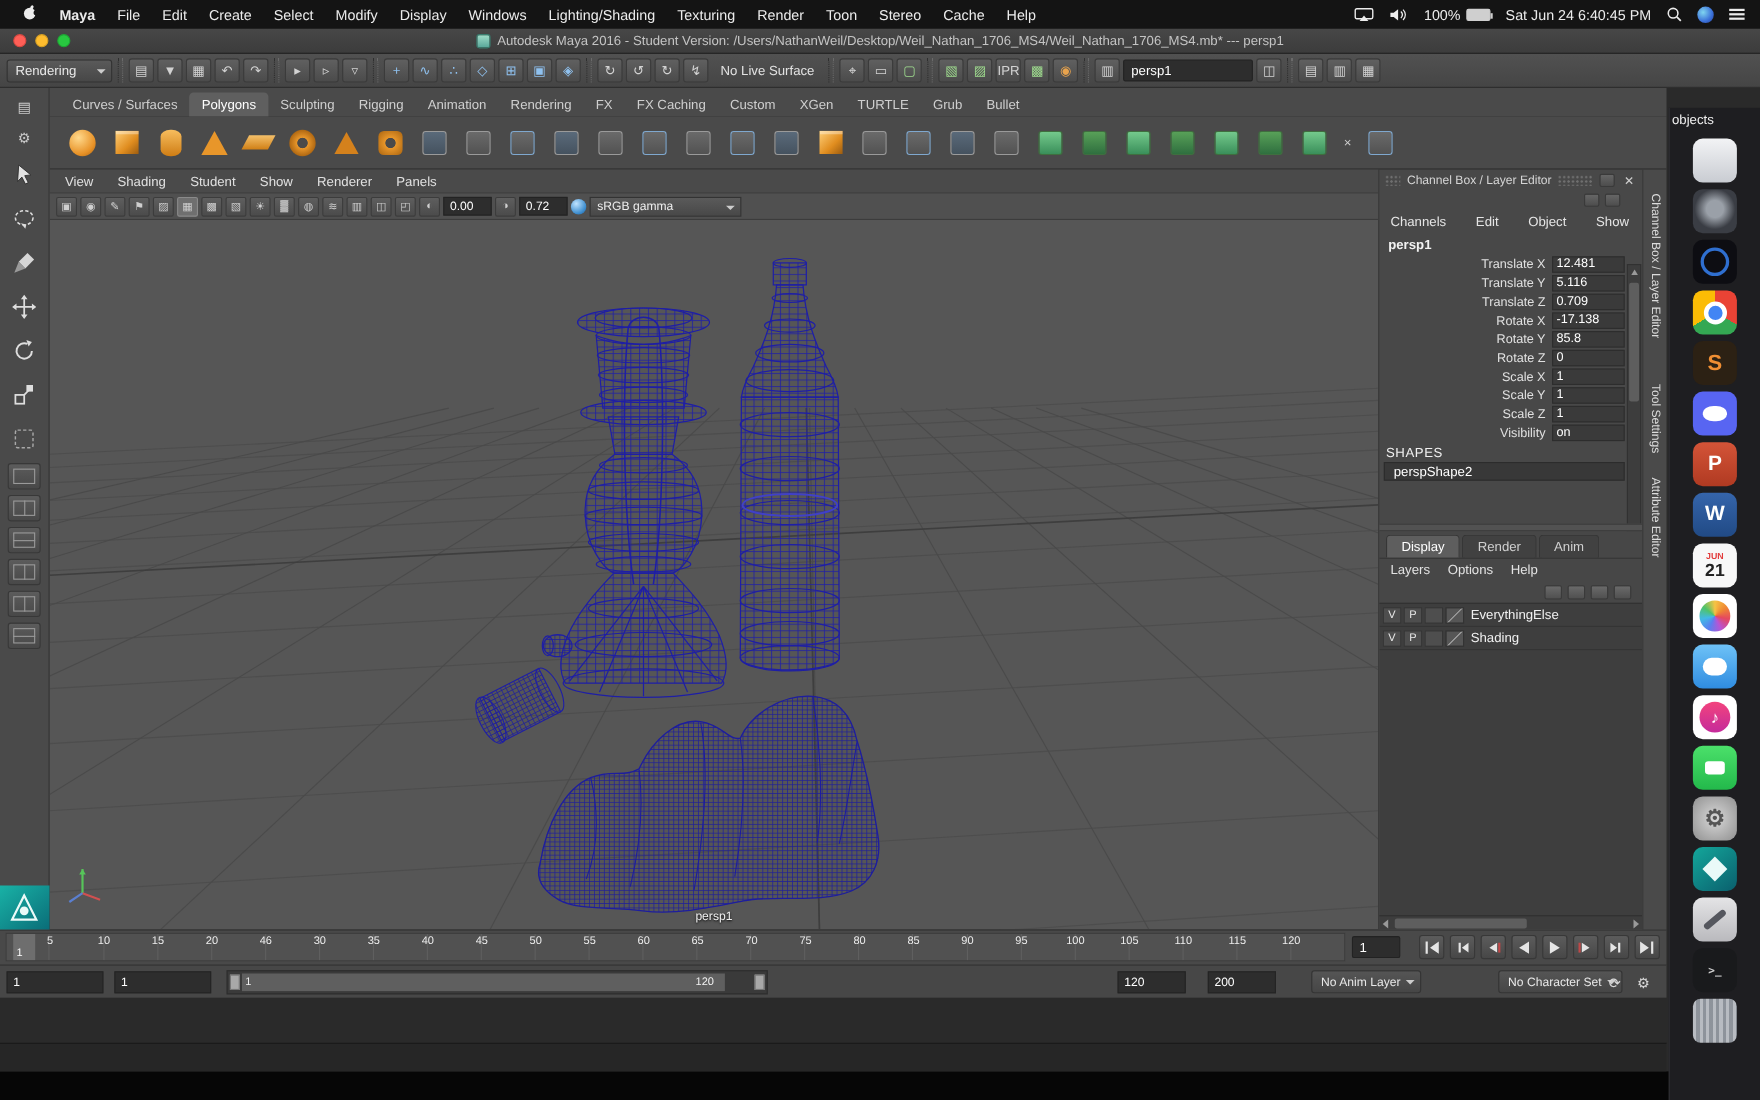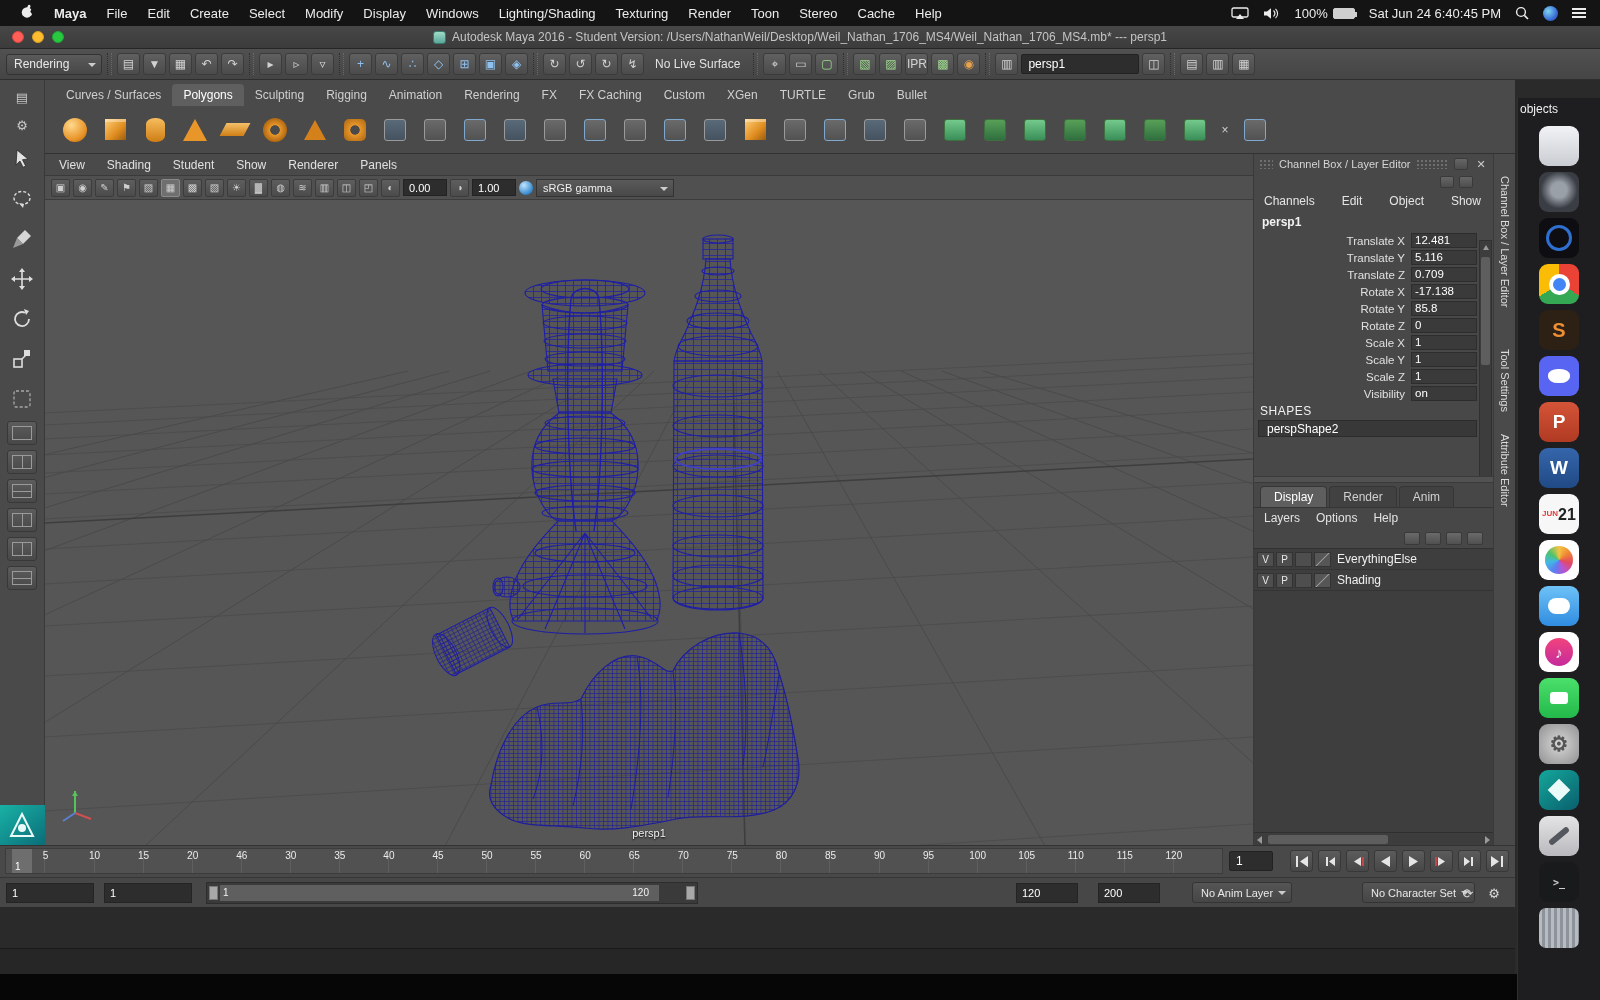--- a/index.html
+++ b/index.html
@@ -174,21 +174,21 @@
 .d-launchpad{background:radial-gradient(circle at 50% 45%,#9aa0a8 0 26%,#3a3d44 62%);}
 .d-ps{background:#0d0d12;}
 .d-ps::after{content:"";width:20px;height:20px;border-radius:50%;border:3px solid #2f6fd0;}
 .d-chrome{background:conic-gradient(#ea4335 0 33%,#34a853 33% 66%,#fbbc05 66% 100%);}
 .d-chrome::after{content:"";width:13px;height:13px;background:#4285f4;border:4px solid #fff;border-radius:50%;}
 .d-sublime{background:#2c2114;color:#ef8e33;font-size:20px;}
 .d-discord{background:#5865f2;}
 .d-discord::after{content:"";width:22px;height:14px;background:#fff;border-radius:45%;}
 .d-ppt{background:linear-gradient(#d45438,#b03a22);color:#fff;font-size:19px;}
 .d-word{background:linear-gradient(#3565ab,#214a85);color:#fff;font-size:19px;}
-.d-cal{background:#f7f7f7;flex-direction:row;gap:0;}
+.d-cal{background:#f7f7f7;flex-direction:column;gap:0;}
 .d-cal .cal-mo{font-size:8px;color:#e23b3b;line-height:10px;font-weight:bold;}
 .d-cal .cal-day{font-size:16px;color:#222;line-height:17px;}
 .d-photos{background:#fff;}
 .d-photos::after{content:"";width:28px;height:28px;border-radius:50%;background:conic-gradient(#f6c344,#ef8833,#e5485f,#b854d4,#5a7ff0,#42b9e5,#4fc36a,#f6c344);}
 .d-msg{background:linear-gradient(#6ec2f7,#2f8ce0);}
 .d-msg::after{content:"";width:22px;height:16px;background:#fff;border-radius:8px;}
 .d-itunes{background:#fff;}
 .d-itunes::after{content:"♪";width:28px;height:28px;border-radius:50%;background:linear-gradient(#f2437d,#c52b9b);color:#fff;display:flex;align-items:center;justify-content:center;font-size:15px;}
 .d-ft{background:linear-gradient(#4be06a,#23b94b);}
 .d-ft::after{content:"";width:18px;height:12px;background:#fff;border-radius:3px;}
@@ -513,21 +513,21 @@
       <span class="vic">≋</span>
       <span class="vic">▥</span>
       <span class="vic">◫</span>
       <span class="vic">◰</span>
       <span class="vic">◐</span>
       <span class="vfield">
           <span>0.00</span>
         </span>
       <span class="vic">◑</span>
       <span class="vfield">
-          <span>1.00</span>
+          <span>0.72</span>
         </span>
       <span class="gdot"></span>
       <span class="gammasel">
           <span>sRGB gamma</span>
         </span>
     </div>
 
     <div class="canvas">
       <svg width="1208" height="644" viewBox="0 0 1208 644">
         <defs>

